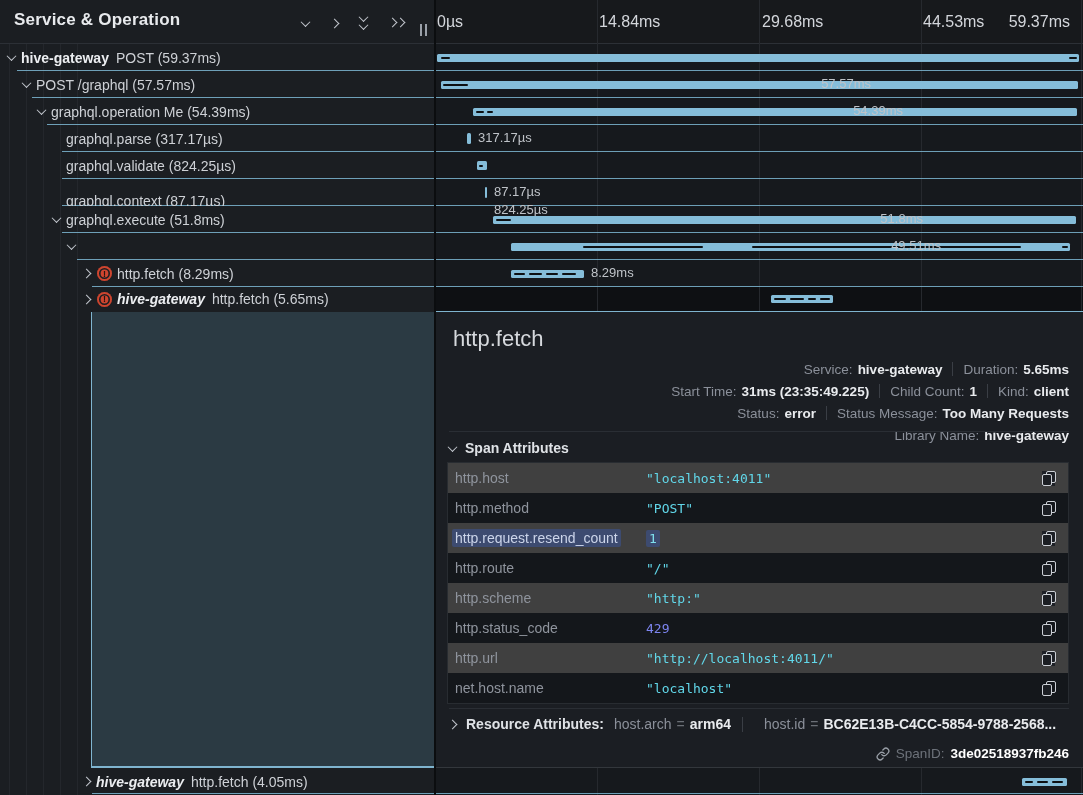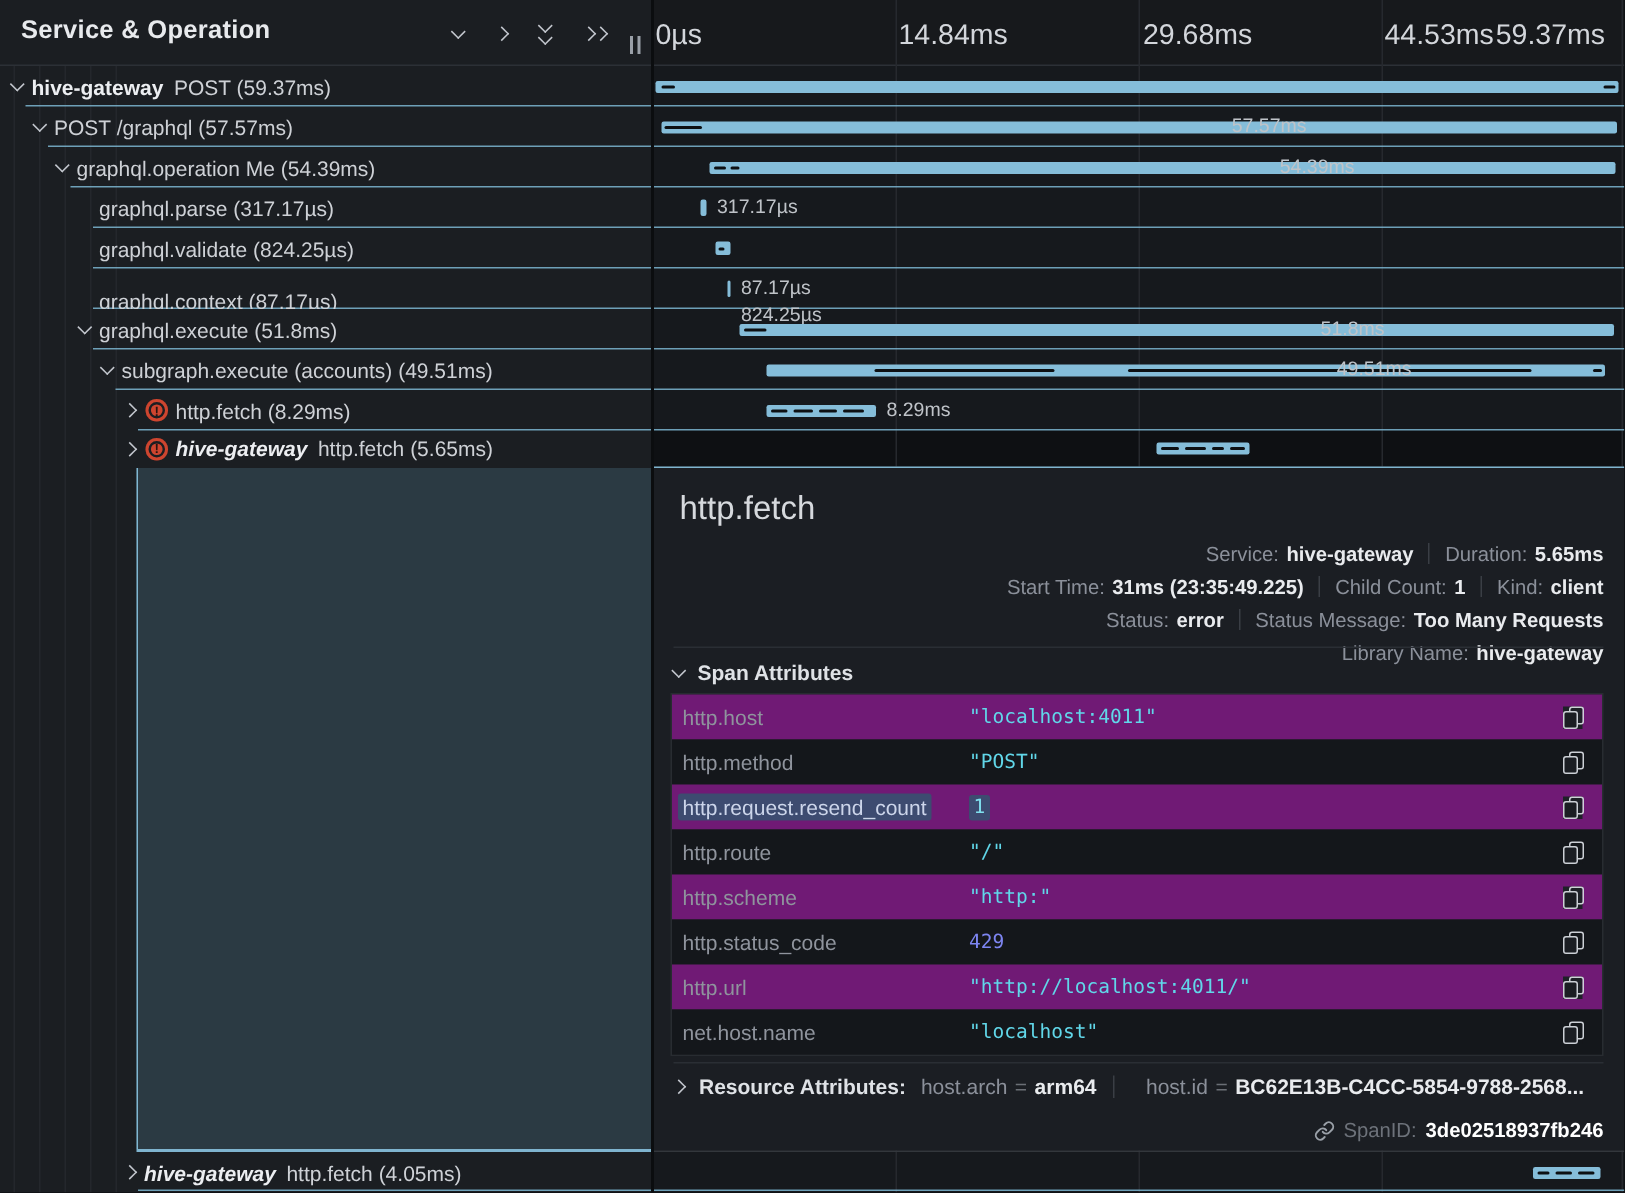--- a/index.html
+++ b/index.html
@@ -36,21 +36,21 @@
               box-shadow: inset 0 0 0 2px #ce452f, inset 0 0 0 3.6px #1b1e22; z-index:7; }
   .err-icon::after { content:"!"; position:absolute; left:0; top:0; width:15px; height:15px; display:flex; align-items:center; justify-content:center; font-size:9px; font-weight:700; color:#2a130f; }
 
   .row-border { position:absolute; height:1px; background:rgba(124,183,210,.85); z-index:5; }
 
   
   .teal-block { position:absolute; left:91px; top:312px; width:343px; height:454px; background:#2b3a43; border-left:1px solid rgba(133,189,217,.95); z-index:4; }
 
   
   .ruler { position:absolute; left:435px; top:0; width:648px; height:44px; background:#17191c; border-bottom:1px solid #2c3036; z-index:8; }
-  .tick-label { position:absolute; top:13px; font-size:19px; color:#d3d6db; }
+  .tick-label { position:absolute; top:13px; font-size:16px; color:#d3d6db; }
   .gridline { position:absolute; width:1px; background:#26292e; z-index:2; }
 
   .selected-strip { position:absolute; left:435px; top:287px; width:648px; height:24px; background:#0e1013; z-index:1; }
 
   .tl-layer { position:absolute; left:435px; top:0; width:648px; height:795px; overflow:hidden; z-index:6; }
   .tl-bar { position:absolute; background:#85bdd9; border-radius:1.5px; }
   .tl-mark { position:absolute; height:2px; background:#0d1013; border-radius:1px; }
   .tl-label { position:absolute; font-size:13px; color:#bfc3c8; white-space:nowrap; }
 
   
@@ -60,21 +60,21 @@
   .meta-line { height:22px; display:flex; justify-content:flex-end; align-items:center; font-size:13.5px; }
   .meta-label { color:#8b909a; margin-right:5px; }
   .meta-value { color:#e9ebee; font-weight:700; }
   .meta-sep { display:inline-block; width:1px; height:14px; background:#3a3e45; margin:0 10px; }
 
   .section-divider { position:absolute; left:14px; width:620px; height:1px; background:#2a2e34; }
 
   .attrs-header { position:absolute; left:14px; top:128px; display:flex; align-items:center; gap:9px; font-size:14px; font-weight:700; color:#dfe2e6; }
   .attrs-table { position:absolute; left:12px; top:150px; width:622px; border:1px solid #282c31; }
   .attr-row { display:flex; align-items:center; height:30px; font-size:14px; }
-  .attr-row.odd { background:#701a75; }
+  .attr-row.odd { background:#404040; }
   .attr-row.even { background:#14171b; }
   .attr-key { width:198px; padding-left:7px; color:#8f949d; white-space:nowrap; }
   .attr-key .sel { background:#3d4b70; color:#ccd5ea; border-radius:2px; padding:1px 3px; margin-left:-3px; }
   .attr-val { flex:1; font-family:"DejaVu Sans Mono", monospace; font-size:13px; }
   .attr-val.string { color:#61d7e9; }
   .attr-val.number { color:#7d85f1; }
   .attr-val .sel-num { background:#3d4b70; padding:1px 3px; border-radius:2px; }
   .copy-cell { width:40px; display:flex; justify-content:center; }
   .copy-icon { position:relative; width:13px; height:15px; }
   .copy-icon::before { content:""; position:absolute; left:4px; top:0; width:8px; height:10px; border:1.3px solid #ccd0d6; border-radius:2px; }
@@ -171,21 +171,20 @@
       </div>
       <div class="tree-row" style="top: 179px; height: 27px;">
         <span style="position: absolute; left: 66px; margin-top: 16px;"><span>graphql.context (87.17µs)</span></span>
       </div>
       <div class="tree-row" style="top: 206px; height: 27px;">
         <span class="chev down tchev" style="left: 53px;"></span>
         <span style="position: absolute; left: 66px;"><span>graphql.execute (51.8ms)</span></span>
       </div>
       <div class="tree-row" style="top: 233px; height: 27px;">
         <span class="chev down tchev" style="left: 68px;"></span>
-        <span style="position: absolute; left: 81px;"><span>subgraph.execute (accounts) (49.51ms)</span></span>
       </div>
       <div class="tree-row" style="top: 260px; height: 27px;">
         <span class="chev right tchev" style="left: 83px;"></span>
         <span class="err-icon" style="left: 97px;"></span>
         <span style="position: absolute; left: 117px;"><span>http.fetch (8.29ms)</span></span>
       </div>
       <div class="tree-row" style="top: 287px; height: 24px;">
         <span class="chev right tchev" style="left: 83px;"></span>
         <span class="err-icon" style="left: 97px;"></span>
         <span style="position: absolute; left: 117px;"><span class="svc-bolditalic">hive-gateway</span><span>http.fetch (5.65ms)</span></span>

